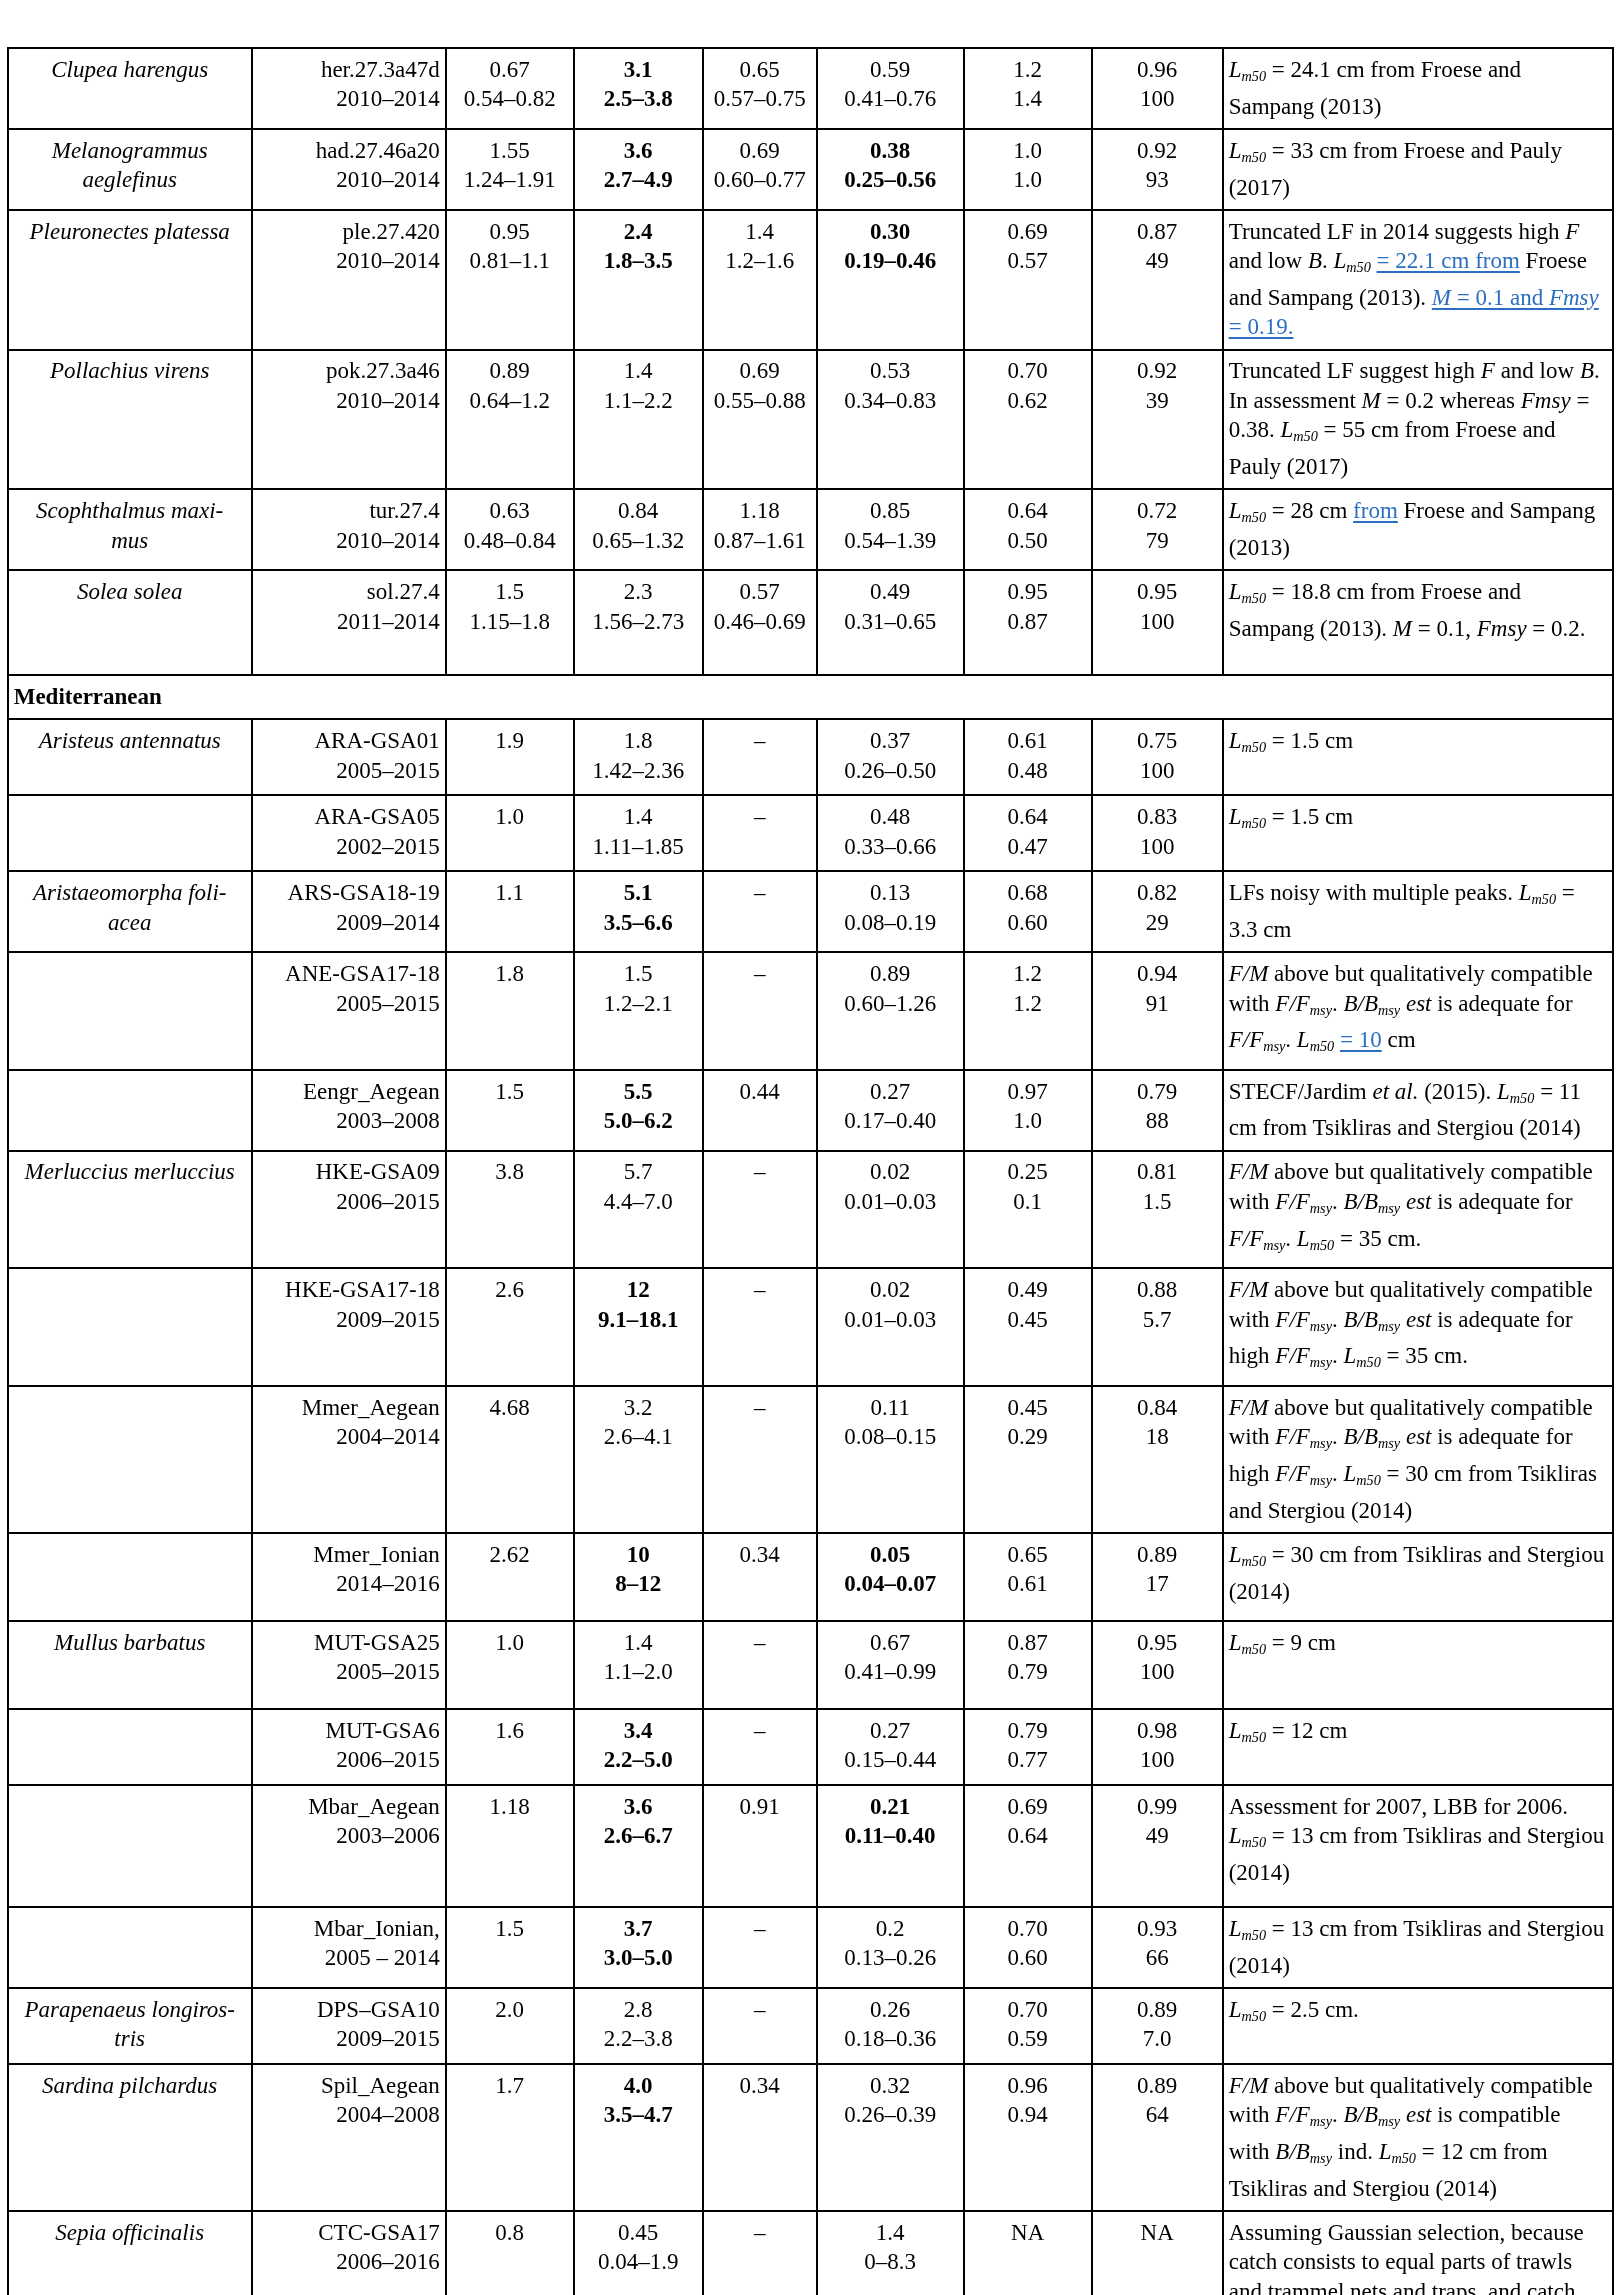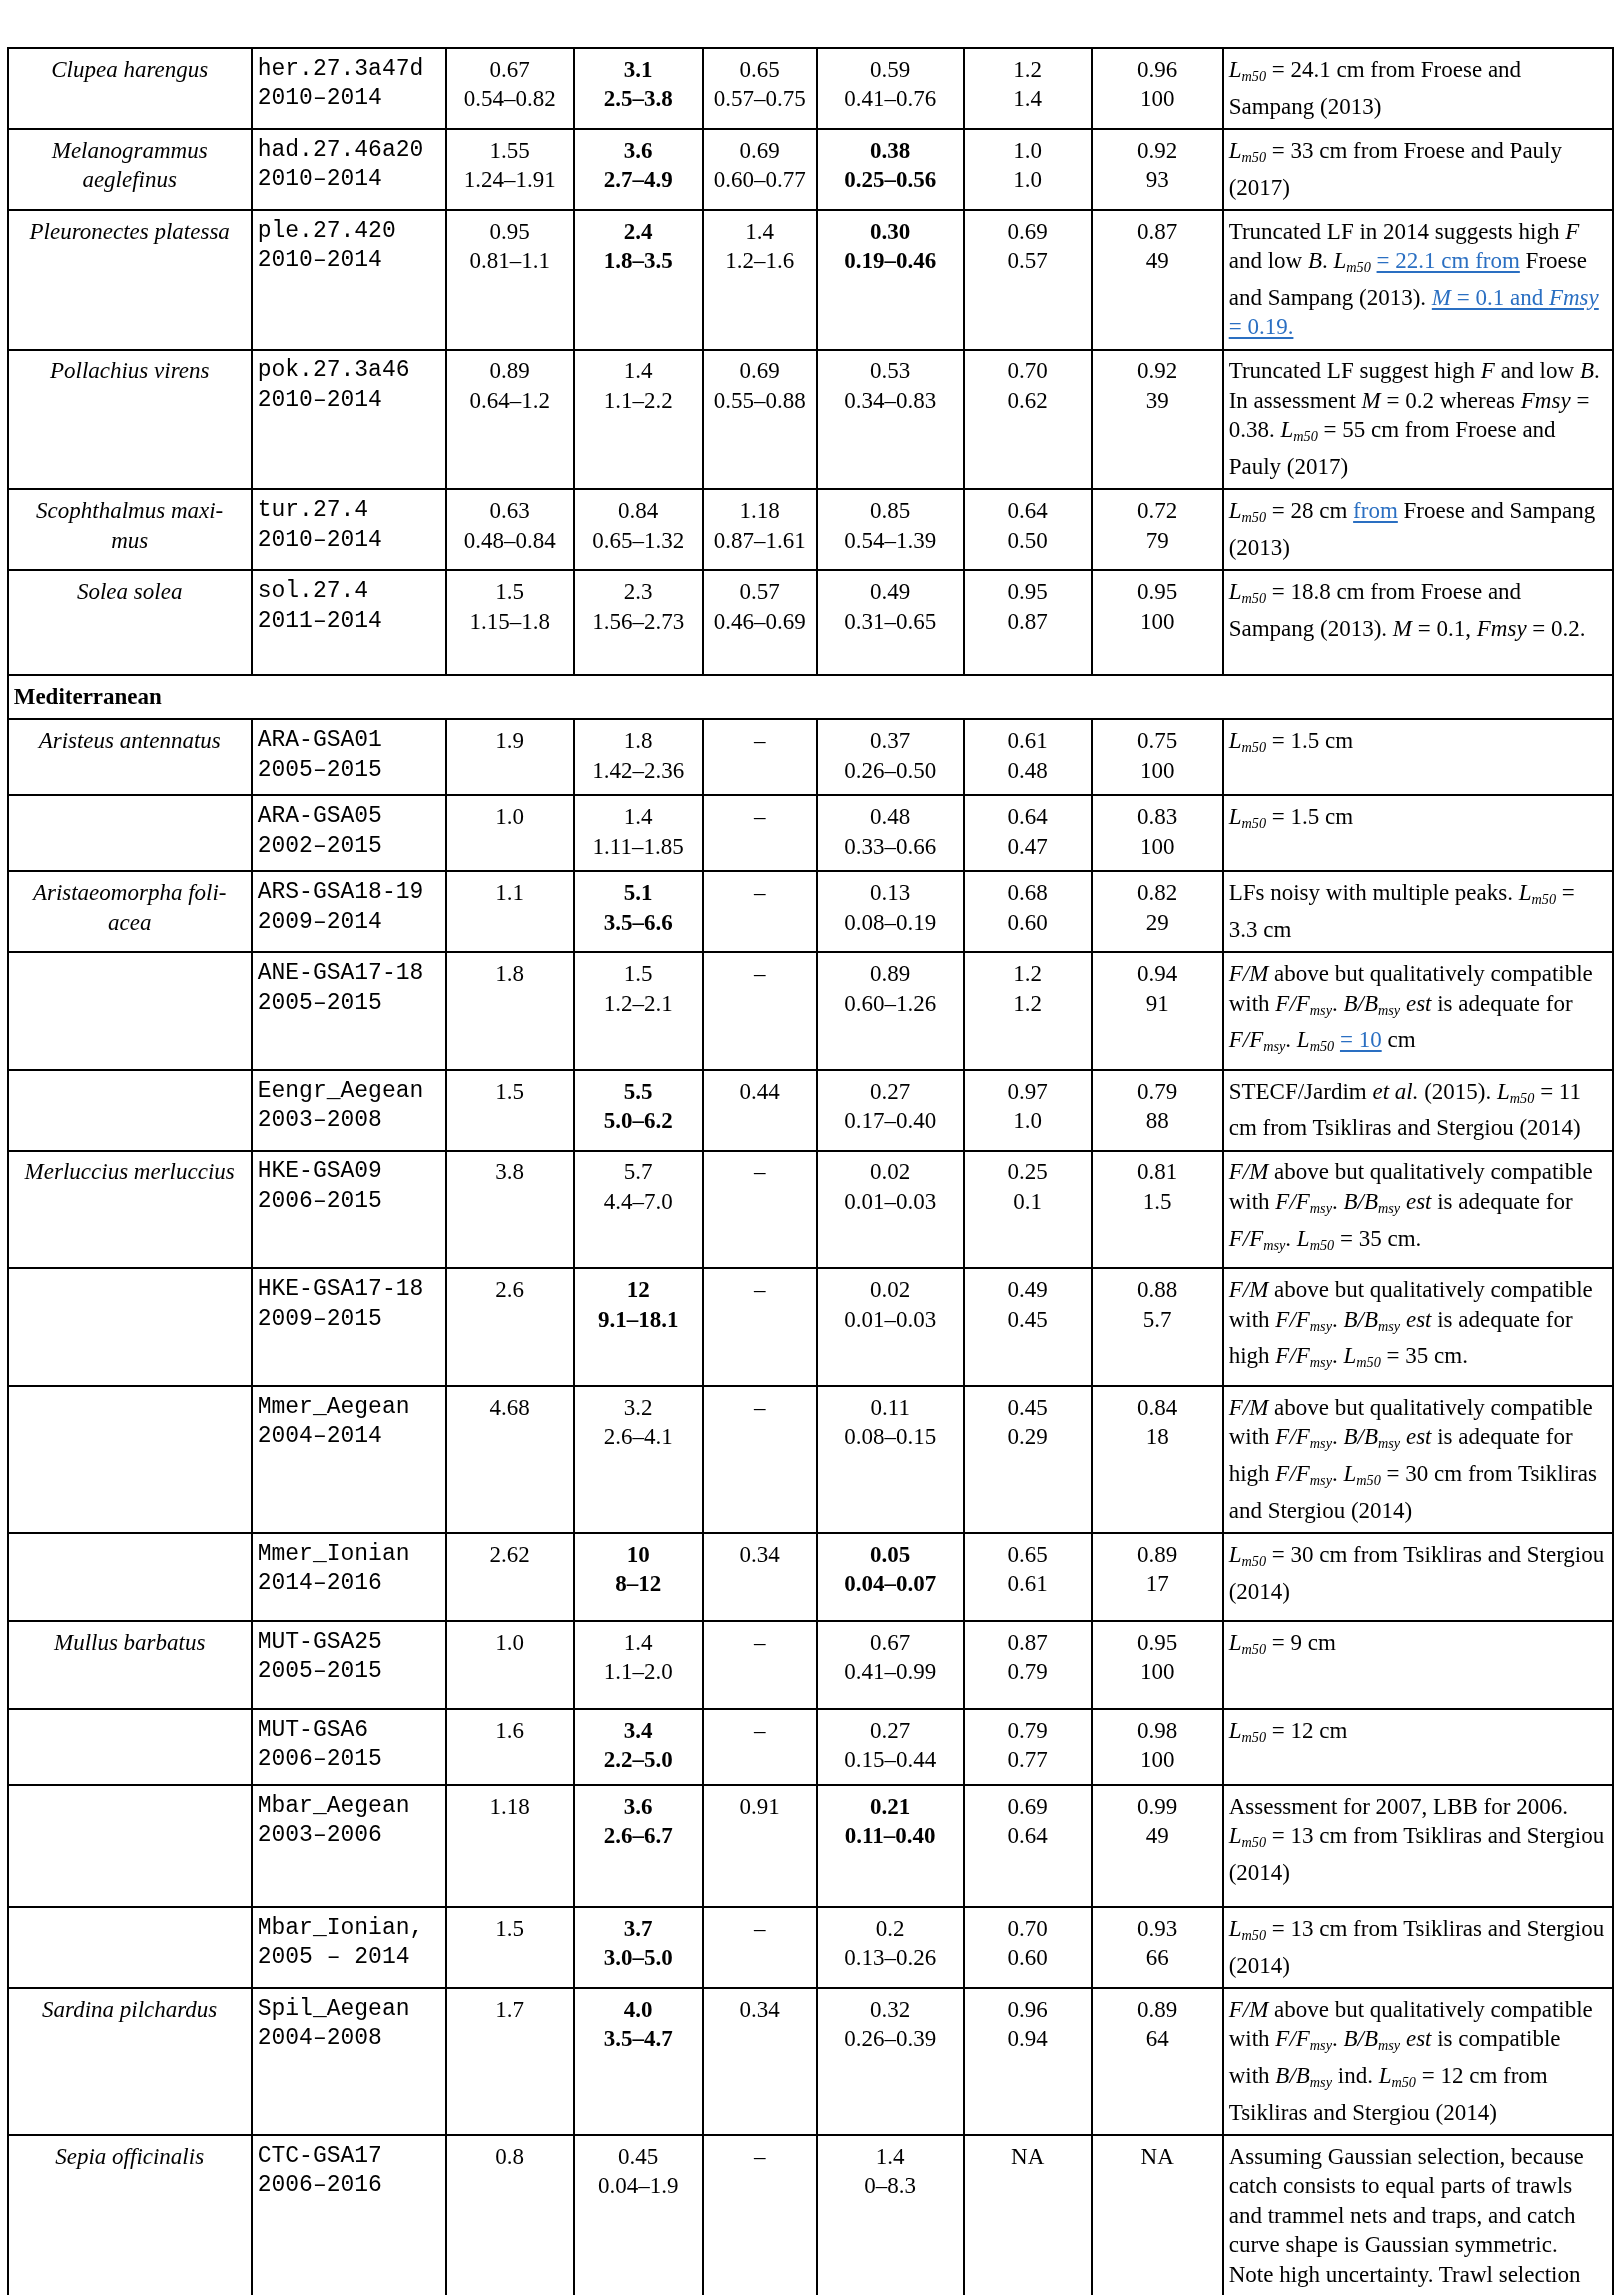--- a/index.html
+++ b/index.html
@@ -29,23 +29,22 @@
     overflow:hidden;
     word-wrap:break-word;
   }
   td.species{
     text-align:center;
     font-style:italic;
     padding-left:8.4px;
     white-space:pre-line;
   }
   td.stock{
-    text-align:left;
+    text-align:right;
     white-space:pre-line;
-    font-family:Liberation Mono, monospace;
   }
   td.val{
     text-align:center;
     white-space:pre-line;
   }
   td.val.b{
     font-weight:bold;
   }
   td.comment{
     text-align:left;
@@ -408,20 +407,37 @@
 3.0–5.0</td>
           <td class="val">–</td>
           <td class="val">0.2
 0.13–0.26</td>
           <td class="val">0.70
 0.60</td>
           <td class="val">0.93
 66</td>
           <td class="comment"><span class="seg i">L</span><span class="seg sub">m50</span><span class="seg"> = 13 cm from Tsikliras and Stergiou (2014)</span></td>
         </tr>
+        <tr style="height: 76px;">
+          <td class="species">Parapenaeus longiros-
+tris</td>
+          <td class="stock">DPS–GSA10
+2009–2015</td>
+          <td class="val">2.0</td>
+          <td class="val">2.8
+2.2–3.8</td>
+          <td class="val">–</td>
+          <td class="val">0.26
+0.18–0.36</td>
+          <td class="val">0.70
+0.59</td>
+          <td class="val">0.89
+7.0</td>
+          <td class="comment"><span class="seg i">L</span><span class="seg sub">m50</span><span class="seg"> = 2.5 cm.</span></td>
+        </tr>
         <tr style="height: 131px;">
           <td class="species">Sardina pilchardus</td>
           <td class="stock">Spil_Aegean
 2004–2008</td>
           <td class="val">1.7</td>
           <td class="val b">4.0
 3.5–4.7</td>
           <td class="val">0.34</td>
           <td class="val">0.32
 0.26–0.39</td>

